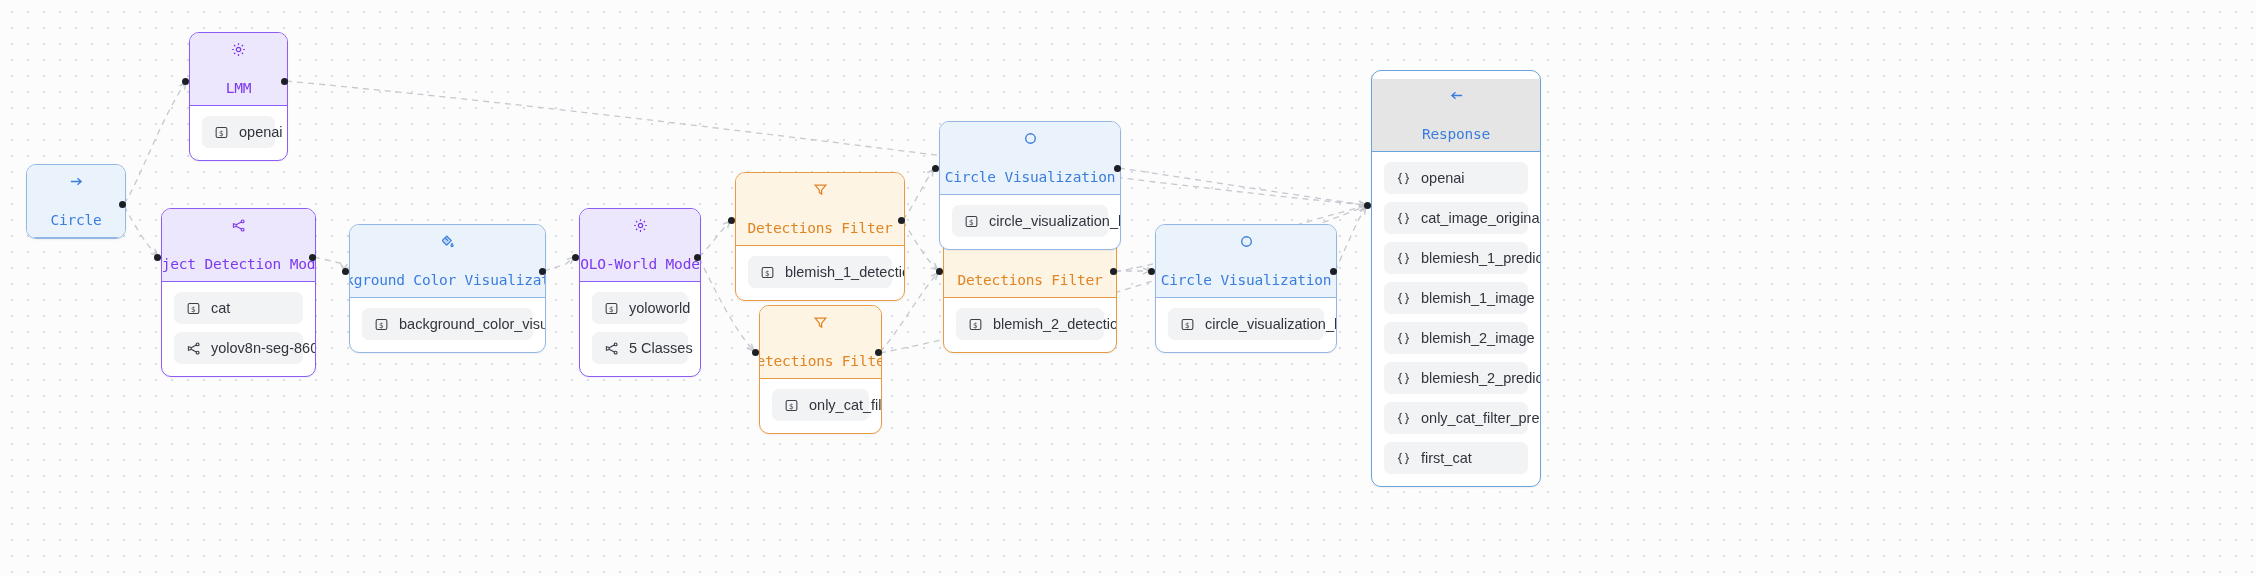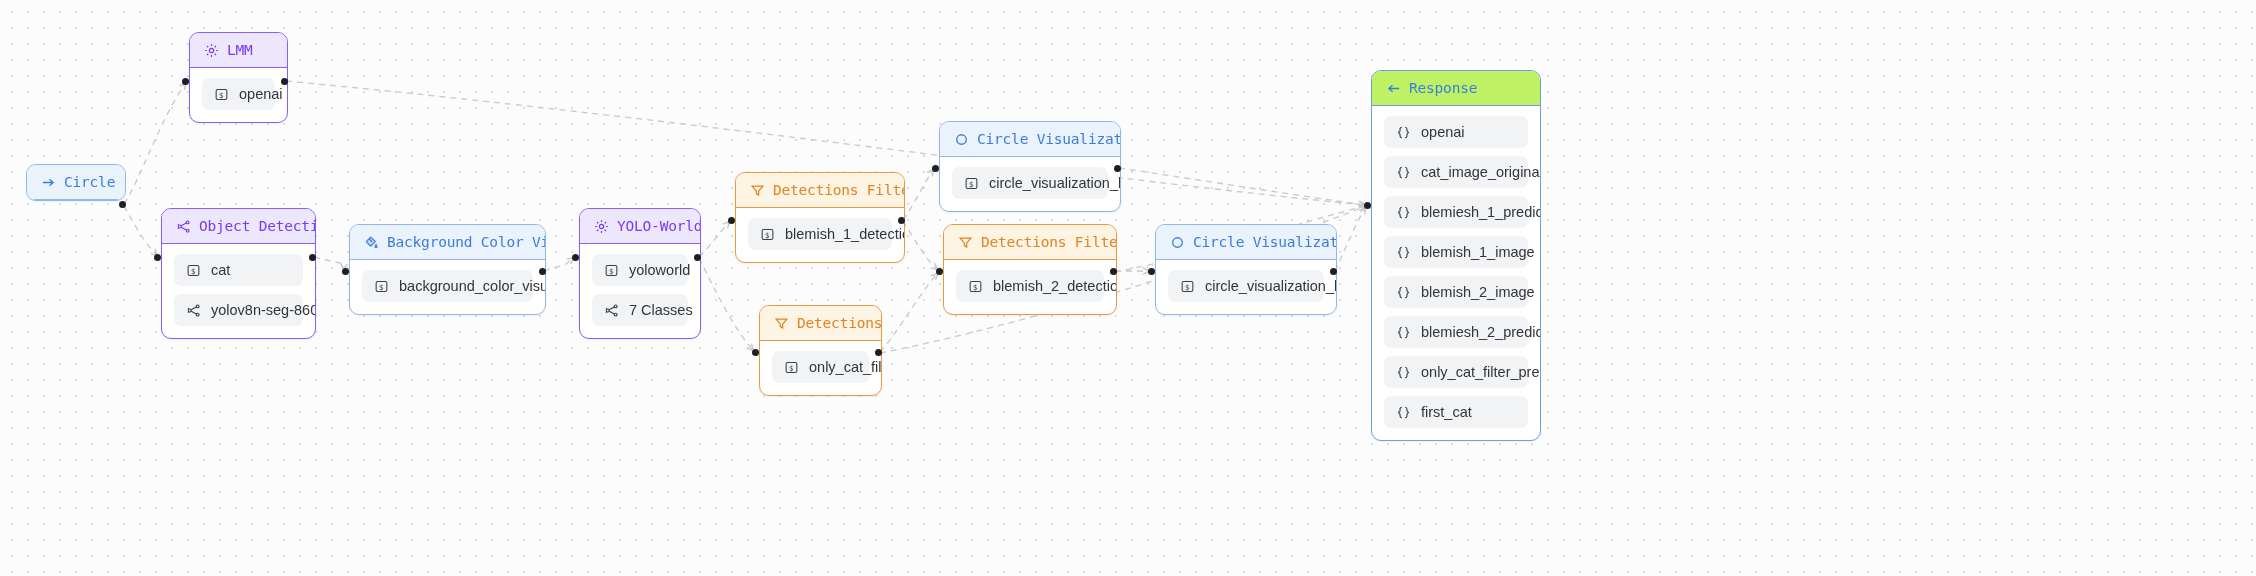--- a/index.html
+++ b/index.html
@@ -26,27 +26,28 @@
   .node {
     position: absolute;
     z-index: 3;
     border-radius: 10px;
     background: #ffffff;
     border: 1.5px solid #c9ccd4;
     box-shadow: 0 1px 2px rgba(16,24,40,0.05);
     overflow: hidden;
   }
   .node .hdr {
-    display: flex; align-items: center; gap: 8px;
+    display: flex; align-items: center; gap: 23px;
     padding: 9px 14px;
     font-family: "DejaVu Sans Mono", "Liberation Mono", monospace;
     font-size: 14.5px;
     letter-spacing: -0.2px;
     border-bottom: 1.5px solid #c9ccd4;
     white-space: nowrap;
+    flex-direction: column;
   }
   .node .body { padding: 10px 12px 12px 12px; display: flex; flex-direction: column; gap: 8px; }
   .row {
     display: flex; align-items: center; gap: 10px;
     background: #f2f3f5;
     border-radius: 7px;
     padding: 8px 12px;
     font-size: 14.5px;
     color: #30343c;
     white-space: nowrap;
@@ -55,21 +56,21 @@
   .hdr .ico { flex: 0 0 auto; display: inline-flex; width: 15px; height: 15px; }
 
   
   .v-blue  { border-color: #93b7e4; }
   .v-blue .hdr  { background: #eaf2fc; border-bottom-color: #93b7e4; color: #3b7ddd; }
   .v-purple { border-color: #8b5cf6; }
   .v-purple .hdr { background: #ece7fd; border-bottom-color: #8b5cf6; color: #7c3aed; }
   .v-orange { border-color: #e79a43; }
   .v-orange .hdr { background: #fdf4e4; border-bottom-color: #e79a43; color: #e08424; }
   .v-resp { border-color: #6aa3dd; }
-  .v-resp .hdr { background: #bef264; border-bottom-color: #6aa3dd; color: #3b7ddd; }
+  .v-resp .hdr { background: #e5e5e5; border-bottom-color: #6aa3dd; color: #3b7ddd; margin-top: 8px; }
 
   .port {
     position: absolute;
     width: 7px; height: 7px;
     border-radius: 50%;
     background: #1c2024;
     z-index: 5;
   }
 </style>
 </head>
@@ -211,21 +212,21 @@
           </div>
           <div class="row">
             <span class="ico">
               <svg viewBox="0 0 16 16" fill="none" stroke="currentColor" stroke-width="1.25">
                 <circle cx="12.4" cy="3.6" r="1.5"></circle>
                 <circle cx="12.4" cy="12.4" r="1.5"></circle>
                 <circle cx="4" cy="8" r="1.6"></circle>
                 <path d="M5.5 7.1 11 4.3M5.5 8.9 11 11.7M2.2 5.6 3.2 6.9M2.2 10.4l1-1.3"></path>
               </svg>
             </span>
-            <span>7 Classes</span>
+            <span>5 Classes</span>
           </div>
         </div>
       </div>
       <div class="node v-orange" style="left: 735px; top: 172px; width: 170px;">
         <div class="hdr">
           <span class="ico">
             <svg viewBox="0 0 16 16" fill="none" stroke="currentColor" stroke-width="1.35">
               <path d="M2.3 3.4h11.4L9.2 8.7v4.2L6.8 11.3V8.7z"></path>
             </svg>
           </span>

